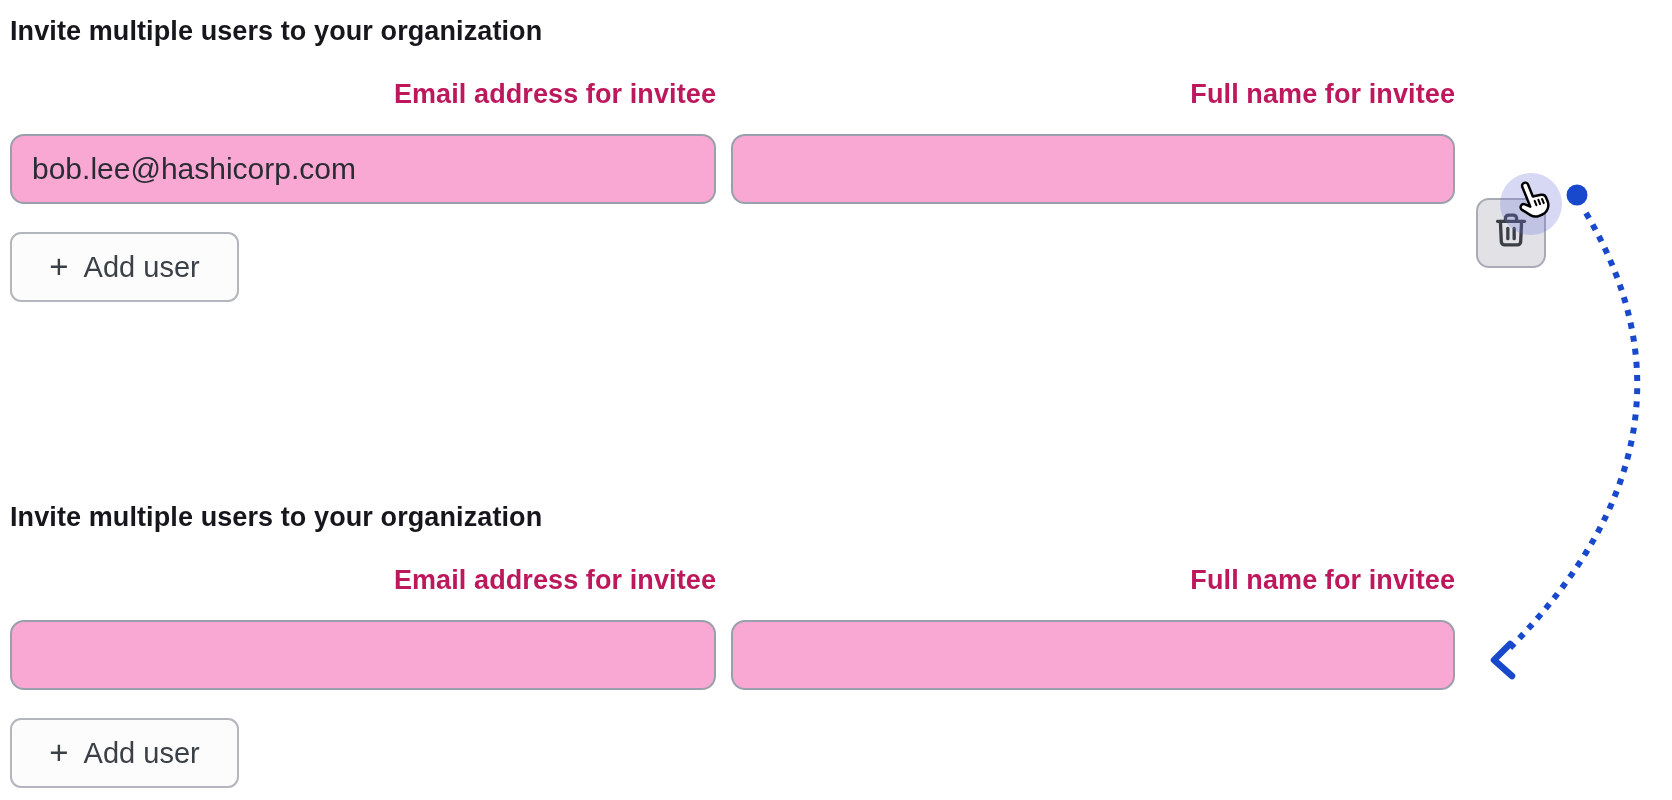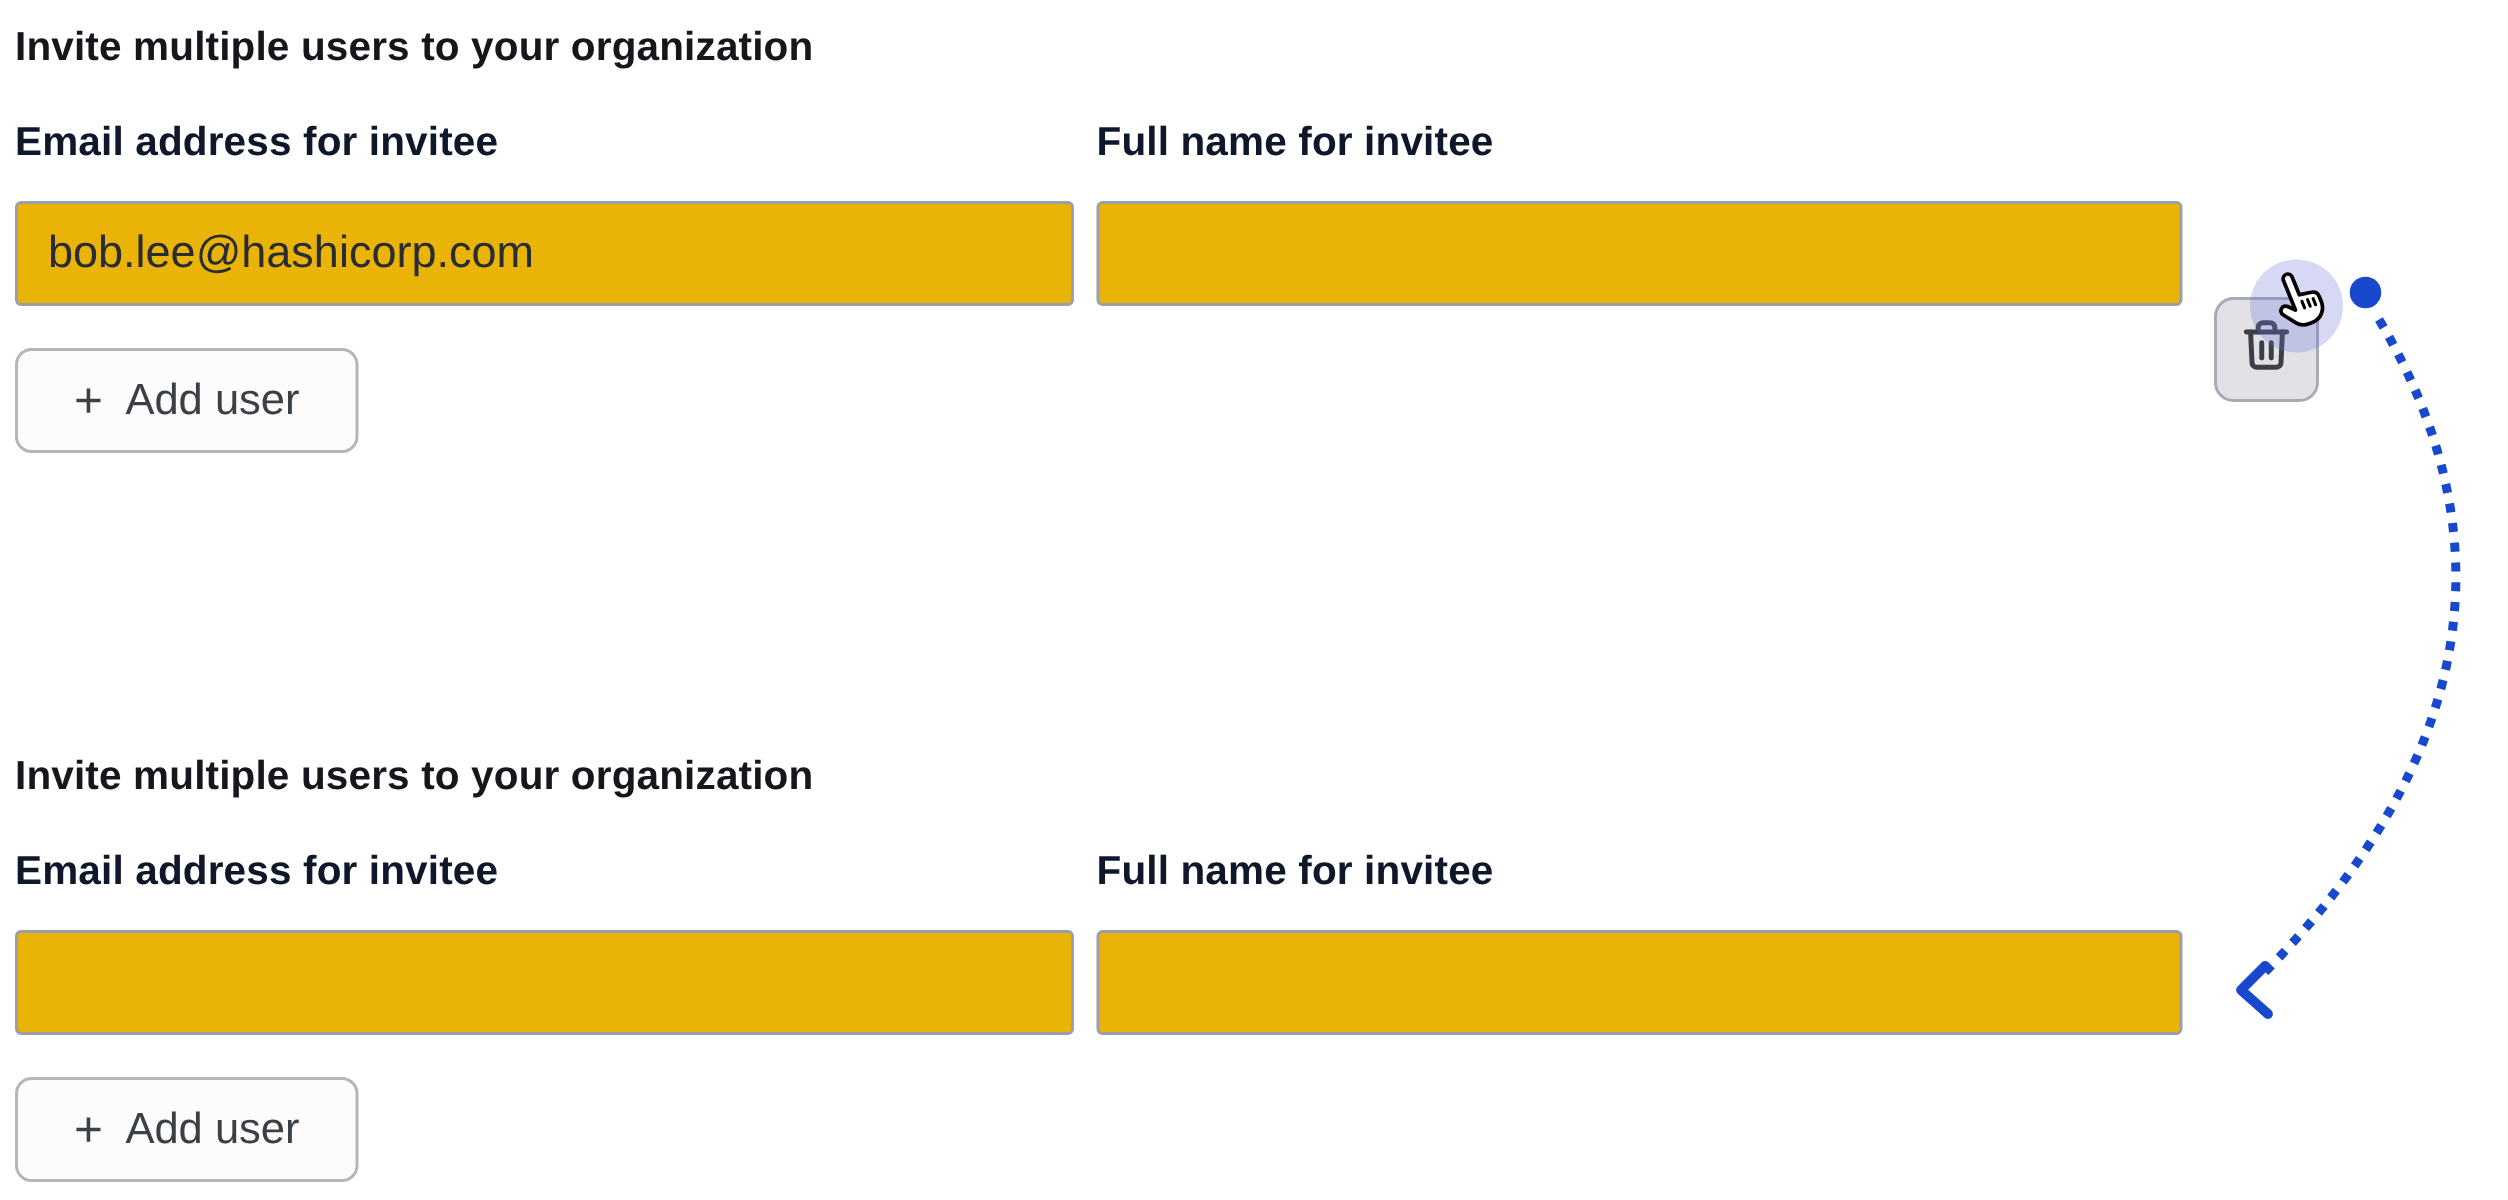--- a/index.html
+++ b/index.html
@@ -27,30 +27,31 @@
     display: grid;
     grid-template-columns: 706px 724px;
     column-gap: 15px;
     position: relative;
   }
   .flabel {
     display: block;
     font-size: 27px;
     line-height: 32px;
     font-weight: 700;
-    color: #0f172a;
+    color: #be185d;
     margin-bottom: 24px;
     letter-spacing: 0.1px;
+    text-align: right;
   }
   .tinput {
     width: 100%;
     height: 70px;
     border: 2px solid #9aa0ab;
-    border-radius: 4px;
-    background: #eab308;
+    border-radius: 14px;
+    background: #f9a8d4;
     padding: 0 20px;
     font-family: "Liberation Sans", sans-serif;
     font-size: 30px;
     color: #292c33;
     outline: none;
   }
   .trash-btn {
     position: absolute;
     left: 1466px;
     top: 120px;

